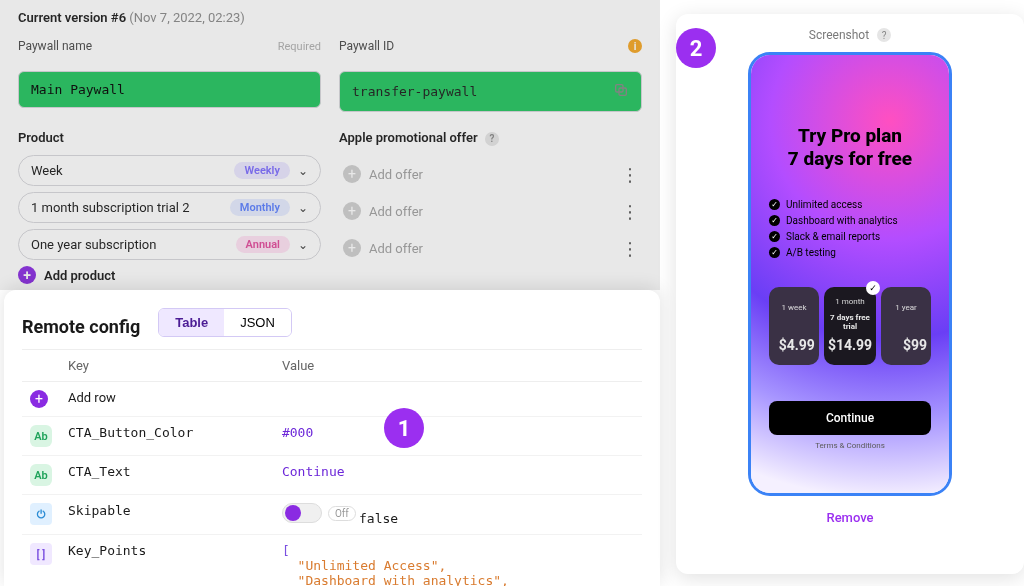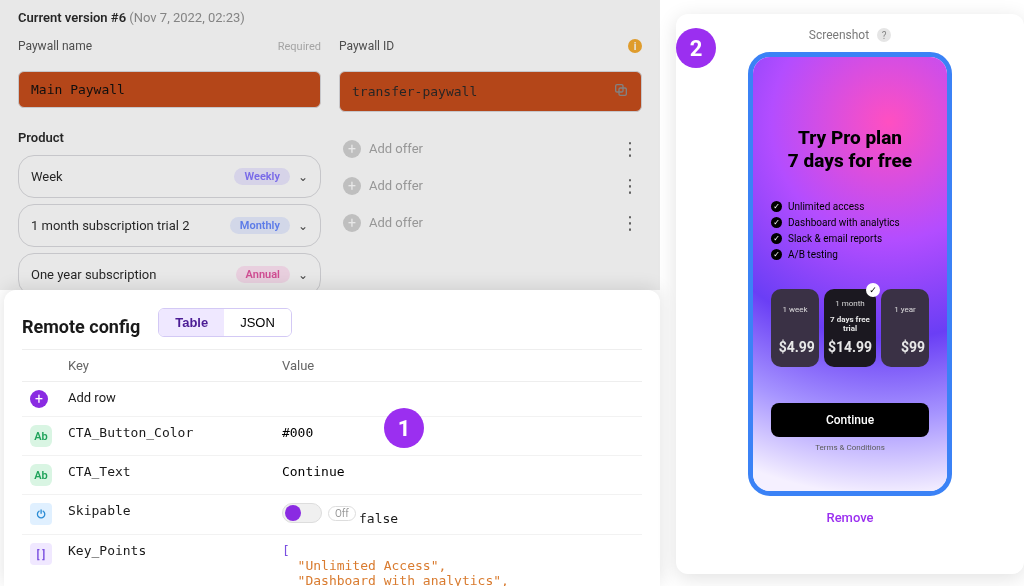--- a/index.html
+++ b/index.html
@@ -12,29 +12,29 @@
 .version-row .strong { font-weight: 600; }
 .version-row .muted { color: #8a8a8a; }
 
 .form-row { display: flex; gap: 18px; margin-bottom: 18px; }
 .form-col { flex: 1; }
 .form-label { font-size: 12px; color: #4a4a4a; margin-bottom: 18px; display: flex; justify-content: space-between; align-items: center; }
 .form-label .req { color: #b0b0b0; font-size: 11px; }
 .info-dot { display:inline-flex; width:14px; height:14px; border-radius:50%; background:#f5a623; color:#fff; font-size:10px; align-items:center; justify-content:center; margin-left:4px; font-weight:700;}
 .help-dot { display:inline-flex; width:14px; height:14px; border-radius:50%; background:#e5e5e5; color:#888; font-size:10px; align-items:center; justify-content:center; margin-left:4px;}
 
-.text-input { width: 100%; border: 1px solid #d8d8dc; border-radius: 6px; padding: 10px 12px; font-size: 13px; background: #c2410c; font-family: ui-monospace, Menlo, monospace; }
+.text-input { width: 100%; border: 1px solid #d8d8dc; border-radius: 6px; padding: 10px 12px; font-size: 13px; background: #22c55e; font-family: ui-monospace, Menlo, monospace; }
 .id-input { display:flex; align-items:center; justify-content:space-between;}
 .copy-icon { color:#888; }
 
 .section-label { font-size: 13px; font-weight: 600; margin-bottom: 10px; }
 .products-row { display:flex; gap:18px; }
 .products-col { flex:1; }
 
-.product-item { border:1px solid #d8d8dc; border-radius:16px; padding:12px 12px; display:flex; align-items:center; justify-content:space-between; margin-bottom:6px; background:#fff; }
+.product-item { border:1px solid #d8d8dc; border-radius:16px; padding:6px 12px; display:flex; align-items:center; justify-content:space-between; margin-bottom:6px; background:#fff; }
 .product-item .name { font-size:13px; }
 .product-item .right { display:flex; align-items:center; gap:8px;}
 .pill { font-size:11px; font-weight:600; padding:2px 10px; border-radius:12px; }
 .pill.weekly { background:#eae7ff; color:#7c6bff; }
 .pill.monthly { background:#e6ecff; color:#5b7fff; }
 .pill.annual { background:#ffe2f4; color:#e3499b; }
 .chevron { color:#444; font-size:12px;}
 
 .add-product { display:flex; align-items:center; gap:8px; margin-top:6px; font-size:13px; font-weight:600;}
 .plus-circle { width:18px; height:18px; border-radius:50%; background:#8a2be2; color:#fff; display:inline-flex; align-items:center; justify-content:center; font-size:14px; line-height:1;}
@@ -53,35 +53,35 @@
 
 .cfg-table { width:100%; border-collapse:collapse; font-size:13px;}
 .cfg-table th { text-align:left; padding:8px 8px; color:#666; font-weight:400; border-bottom:1px solid #eee; border-top:1px solid #eee;}
 .cfg-table td { padding:8px 8px; border-bottom:1px solid #f2f2f2; vertical-align:top;}
 .cfg-table td.icon-cell { width:26px;}
 .type-badge { display:inline-flex; width:22px; height:22px; border-radius:4px; align-items:center; justify-content:center; font-size:11px; font-weight:600;}
 .type-ab { background:#d9f5e3; color:#1fa35a;border-radius:6px;}
 .type-power { background:#e0f0ff; color:#2a8bd4;}
 .type-arr { background:#f0e8ff; color:#7a4fe0;}
 .mono { font-family: ui-monospace, Menlo, monospace; }
-.val-str { color:#000000;margin-top:22px; }
+.val-str { color:#6d28d9;margin-top:22px; }
 .val-arr { color:#7a4fe0; }
 .val-arr .str { color:#d97b2f; }
 .toggle { display:inline-flex; align-items:center; gap:6px;}
 .toggle-track { width:40px; height:20px; border-radius:12px; background:#f0f0f0; border:1px solid #ddd; position:relative;}
 .toggle-knob { width:16px; height:16px; border-radius:50%; background:#8a2be2; position:absolute; left:2px; top:1px;}
 .toggle-label { font-size:10px; color:#999; border:1px solid #ddd; border-radius:10px; padding:1px 6px;}
 
 .badge-num { position:absolute; width:40px; height:40px; border-radius:50%; background:#9b2ff0; color:#fff; display:flex; align-items:center; justify-content:center; font-size:22px; font-weight:700; z-index:50;}
 .badge-1 { left:384px; top:408px;}
 .badge-2 { left:676px; top:28px;}
 
 .preview-panel { position:absolute; right:0; top:14px; width:348px; height:560px; background:#fff; border-radius:12px; box-shadow:0 4px 20px rgba(0,0,0,0.12); z-index:20; padding:14px 18px 6px; display:flex; flex-direction:column; align-items:center;}
 .preview-title { font-size:12px; color:#7a7a7a; display:flex; align-items:center; gap:4px; margin-bottom:10px;}
-.phone { width:204px; height:444px; border-radius:22px; border:5px solid #3b82f6; overflow:hidden; position:relative; background:#fff;}
+.phone { width:204px; height:444px; border-radius:22px; border:3px solid #3b82f6; overflow:hidden; position:relative; background:#fff;}
 .phone-bg { position:absolute; inset:0; background: radial-gradient(circle at 70% 15%, #ff4fc1 0%, #b34dff 30%, #6a3ef5 55%, #a694ff 75%, #f5f0ff 95%);}
 .phone-content { position:absolute; inset:0; padding:70px 18px 10px; color:#fff; display:flex; flex-direction:column;}
 .phone h2 { color:#000; font-size:19px; font-weight:800; text-align:center; line-height:1.2;}
 .features { margin-top:28px; font-size:10px; color:#000;}
 .features li { list-style:none; margin-bottom:5px; display:flex; align-items:center; gap:6px;}
 .check { width:11px; height:11px; border-radius:50%; background:#000; color:#fff; display:inline-flex; align-items:center; justify-content:center; font-size:8px;}
 .plans { display:flex; gap:5px; margin-top:24px; justify-content:center;}
 .plan { flex:1; background:#3a3145; border-radius:10px; padding:16px 4px 12px; text-align:center; color:#e8e8e8; min-height:78px; display:flex; flex-direction:column; justify-content:space-between;}
 .plan .pname { font-size:8px; opacity:.9;}
 .plan .price { font-size:14px; font-weight:700;text-align:right;}
@@ -151,20 +151,24 @@
     <span class="chevron">⌄</span>
             </span>
           </div>
         </div>
       <div class="add-product">
         <span class="plus-circle">+</span>
         <span>Add product</span>
       </div>
     </div>
     <div class="products-col">
+      <div class="section-label">
+        <span>Apple promotional offer</span>
+        <span class="help-dot">?</span>
+      </div>
       <div id="offers-list">
           <div class="offer-row">
             <span class="left">
               <span class="plus-gray">+</span>
               <span>Add offer</span>
             </span>
     <span class="dots-v">⋮</span>
           </div>
           <div class="offer-row">
             <span class="left">

